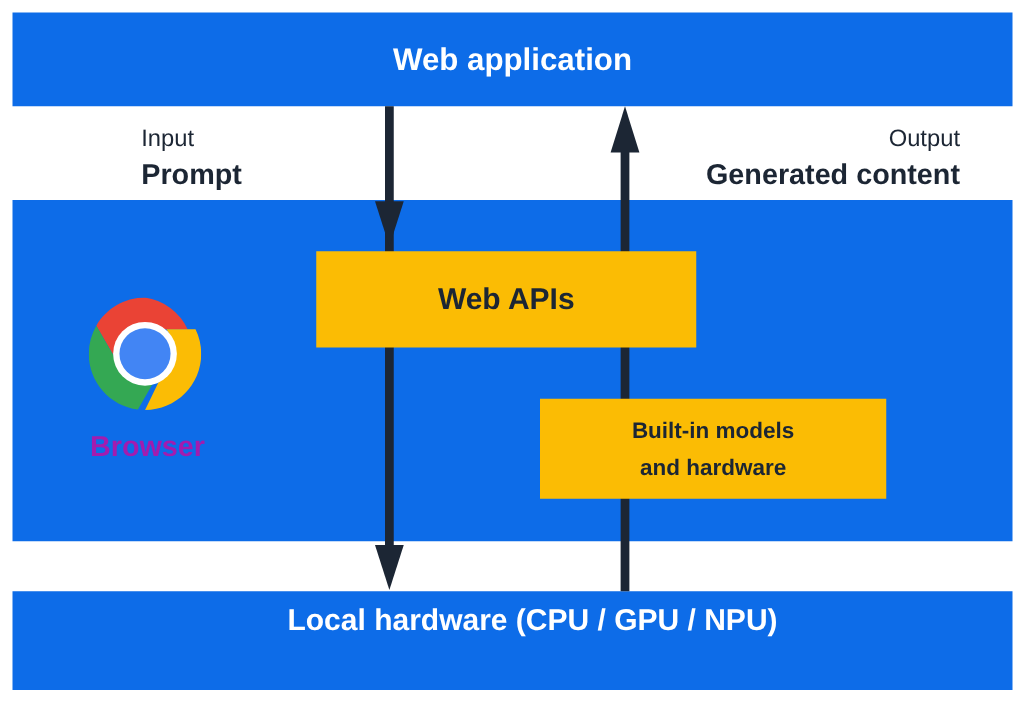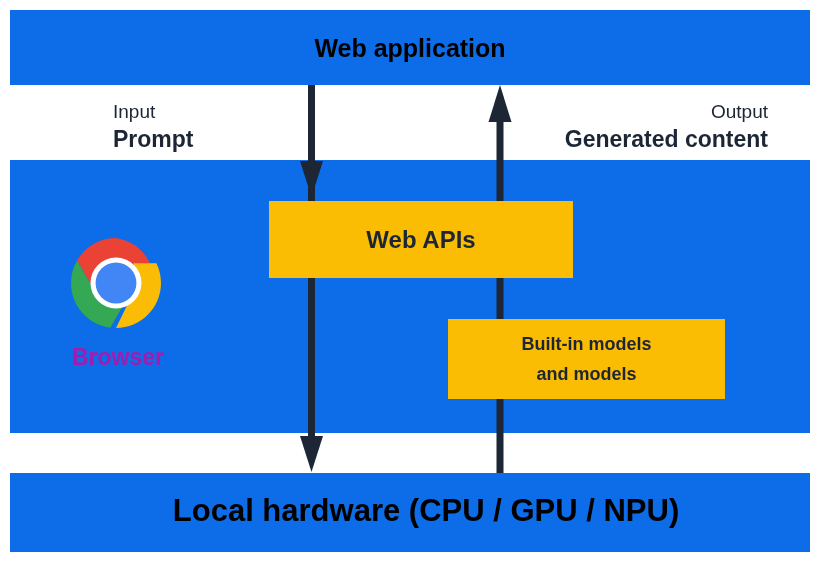--- a/index.html
+++ b/index.html
@@ -21,25 +21,25 @@
     z-index: 1;
   }
   .band-top    { top: 10px;  height: 75px; }
   .band-middle { top: 160px; height: 273px; }
   .band-bottom { top: 473px; height: 79px; }
 
   .band-title {
     position: absolute;
     left: 0; right: 0;
     text-align: center;
-    color: #000000;
+    color: #ffffff;
     font-weight: bold;
   }
   .band-top .band-title    { top: 24px; font-size: 25px; }
-  .band-bottom .band-title { top: 20px; font-size: 31px; padding-left: 32px; }
+  .band-bottom .band-title { top: 10px; font-size: 24px; padding-left: 32px; }
 
   .io-group { position: absolute; z-index: 2; color: #1c2634; }
   .io-left  { left: 113px; top: 101px; text-align: left; }
   .io-right { right: 52px; top: 101px; text-align: right; }
   .io-caption { font-size: 19px; font-weight: normal; line-height: 22px; }
   .io-value   { font-size: 23px; font-weight: bold; line-height: 28px; margin-top: 2px; }
 
   .arrows {
     position: absolute;
     left: 0; top: 0;
@@ -69,21 +69,20 @@
     position: absolute;
     background: #fbbc04;
     color: #1c2634;
     font-weight: bold;
     display: flex;
     flex-direction: column;
     align-items: center;
     justify-content: center;
     text-align: center;
     z-index: 3;
-    margin-left: 16px;
   }
   .box-web-apis {
     left: 253px; top: 201px;
     width: 304px; height: 77px;
     font-size: 24px;
   }
   .box-built-in {
     left: 432px; top: 319px;
     width: 277px; height: 80px;
     font-size: 18px;
@@ -133,20 +132,20 @@
     </svg>
   </div>
   <div class="browser-label">Browser</div>
 
   <div class="yellow-box box-web-apis">
     <div>Web APIs</div>
   </div>
 
   <div class="yellow-box box-built-in">
     <div>Built-in models</div>
-    <div>and models</div>
+    <div>and hardware</div>
   </div>
 
   <div class="band band-bottom">
     <div class="band-title">Local hardware (CPU / GPU / NPU)</div>
   </div>
 
 </div>
 
 </body></html>

